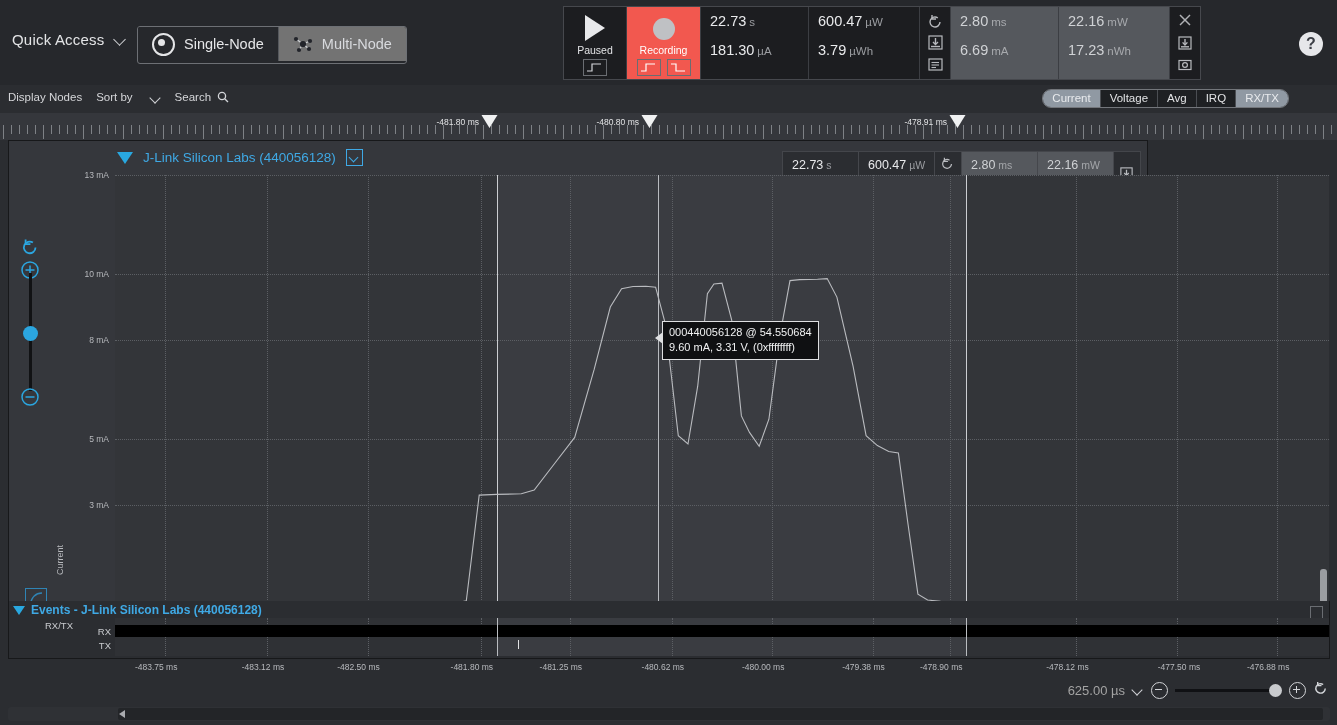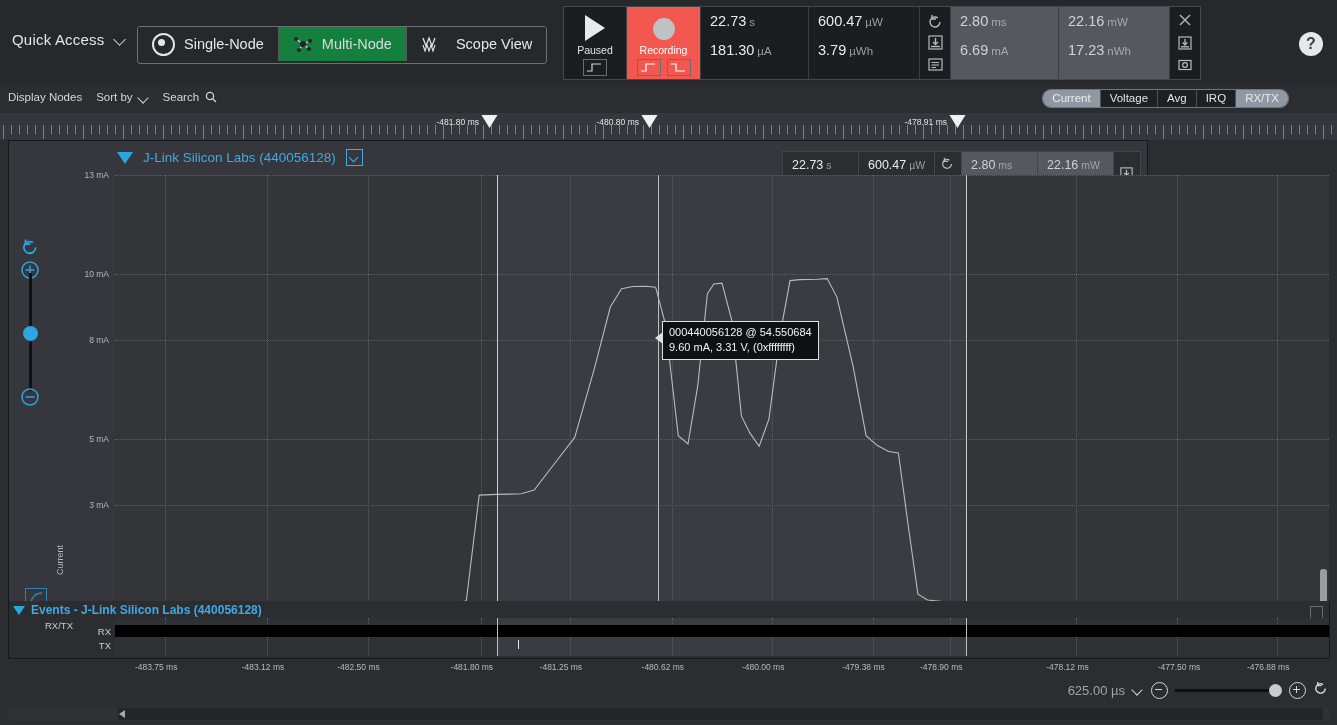--- a/index.html
+++ b/index.html
@@ -18,21 +18,21 @@
   .qa-label{font-size:15px;color:#e3e4e6;letter-spacing:.2px;}
   .chev{display:inline-block;width:13px;height:13px;position:relative;}
   .chev:before{content:"";position:absolute;left:1px;top:2px;width:8px;height:8px;
     border-right:1.6px solid #cfd1d4;border-bottom:1.6px solid #cfd1d4;transform:rotate(45deg);}
 
   .mode-group{position:absolute;left:137px;top:26px;height:36px;display:flex;
     border:1px solid #6d7075;border-radius:3px;overflow:hidden;}
   .mode-btn{display:flex;align-items:center;gap:9px;padding:0 14px;height:34px;
     font-size:14.5px;color:#e6e7e9;background:#26282c;border-right:1px solid #55585d;cursor:default;}
   .mode-btn:last-child{border-right:none;}
-  .mode-btn.active{background:#15803d;color:#d8dade;}
+  .mode-btn.active{background:#737373;color:#d8dade;}
   .ic-single{width:19px;height:19px;border:2px solid #e4e5e7;border-radius:50%;position:relative;flex:0 0 auto;}
   .ic-single:after{content:"";position:absolute;left:4px;top:4px;width:7px;height:7px;border-radius:50%;background:#e4e5e7;}
   .ic-multi{width:20px;height:18px;flex:0 0 auto;}
   .ic-scope{width:26px;height:18px;flex:0 0 auto;}
 
   
   .rec-cluster{position:absolute;left:563px;top:6px;height:72px;display:flex;
     border:1px solid #46484d;background:#1c1d20;}
   .rc-cell{border-right:1px solid #3c3e43;position:relative;}
   .rc-play{width:62px;display:flex;flex-direction:column;align-items:center;justify-content:flex-start;
@@ -57,21 +57,21 @@
   .rc-dim .v .u{color:#a7a9ad;}
   .rc-right{width:30px;display:flex;flex-direction:column;align-items:center;justify-content:space-between;
      padding:5px 0;background:#1c1d20;border-right:none;}
   .help-btn{position:absolute;right:14px;top:32px;width:24px;height:24px;border-radius:50%;
     background:#e6e7ea;color:#3a3d44;font-size:16px;font-weight:bold;display:flex;align-items:center;
     justify-content:center;}
 
   
   .subbar{position:absolute;left:0;top:85px;width:1337px;height:28px;background:#2b2d31;}
   .sb-left{position:absolute;left:8px;top:6px;display:flex;align-items:center;gap:14px;font-size:11.5px;color:#d5d6d9;}
-  .sb-sortby{display:flex;align-items:center;gap:5px;}
+  .sb-sortby{display:flex;align-items:center;gap:17px;}
   .mini-chev{width:11px;height:7px;position:relative;}
   .mini-chev:before{content:"";position:absolute;left:1px;top:0;width:7px;height:7px;
      border-right:1.4px solid #cfd1d4;border-bottom:1.4px solid #cfd1d4;transform:rotate(45deg);}
   .sb-search{display:flex;align-items:center;gap:6px;}
   .mag{width:12px;height:12px;}
   .metric-tabs{position:absolute;right:48px;top:4px;display:flex;height:17px;
      border:1px solid #73767b;border-radius:9px;overflow:hidden;}
   .mt{padding:0 9px;font-size:11.5px;line-height:17px;color:#e2e3e5;background:#1e2023;
      border-right:1px solid #4b4e53;}
   .mt:last-child{border-right:none;}
@@ -205,29 +205,20 @@
             <line x1="10" y1="9" x2="6" y2="15" stroke="#cfd2d6" stroke-width="1.3"></line>
             <line x1="10" y1="9" x2="16" y2="14" stroke="#cfd2d6" stroke-width="1.3"></line>
             <circle cx="10" cy="9" r="3.1" fill="#22242a"></circle>
             <circle cx="3" cy="4" r="2.1" fill="#22242a"></circle>
             <circle cx="17" cy="6" r="2.1" fill="#22242a"></circle>
             <circle cx="6" cy="15" r="2.1" fill="#22242a"></circle>
             <circle cx="16" cy="14" r="2.1" fill="#22242a"></circle>
           </svg>
         </span>
         <span>Multi-Node</span>
-      </div>
-      <div class="mode-btn">
-        <span class="ic-scope">
-          <svg width="26" height="18" viewBox="0 0 26 18">
-            <polyline points="2,3 5,11 8,3 11,11 14,3" fill="none" stroke="#e2e3e5" stroke-width="1.3"></polyline>
-            <polyline points="2,10 4,16 6,10 8,16 10,10 12,16 14,10" fill="none" stroke="#e2e3e5" stroke-width="1.1"></polyline>
-          </svg>
-        </span>
-        <span>Scope View</span>
       </div>
     </div>
 
     <div class="rec-cluster">
       <div class="rc-cell rc-play">
         <div class="tri"></div>
         <div class="rc-caption">Paused</div>
         <div class="edge-row">
           <div class="edge-btn">
             <svg width="20" height="13" viewBox="0 0 20 13">

